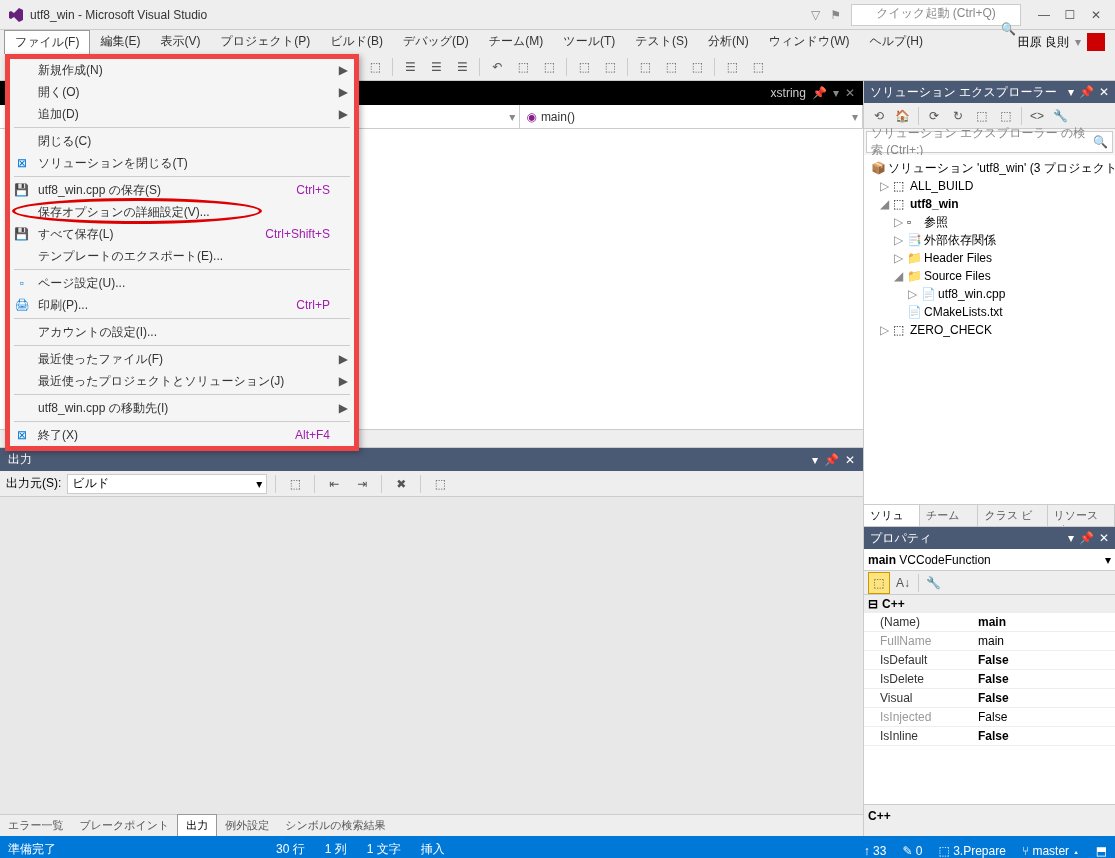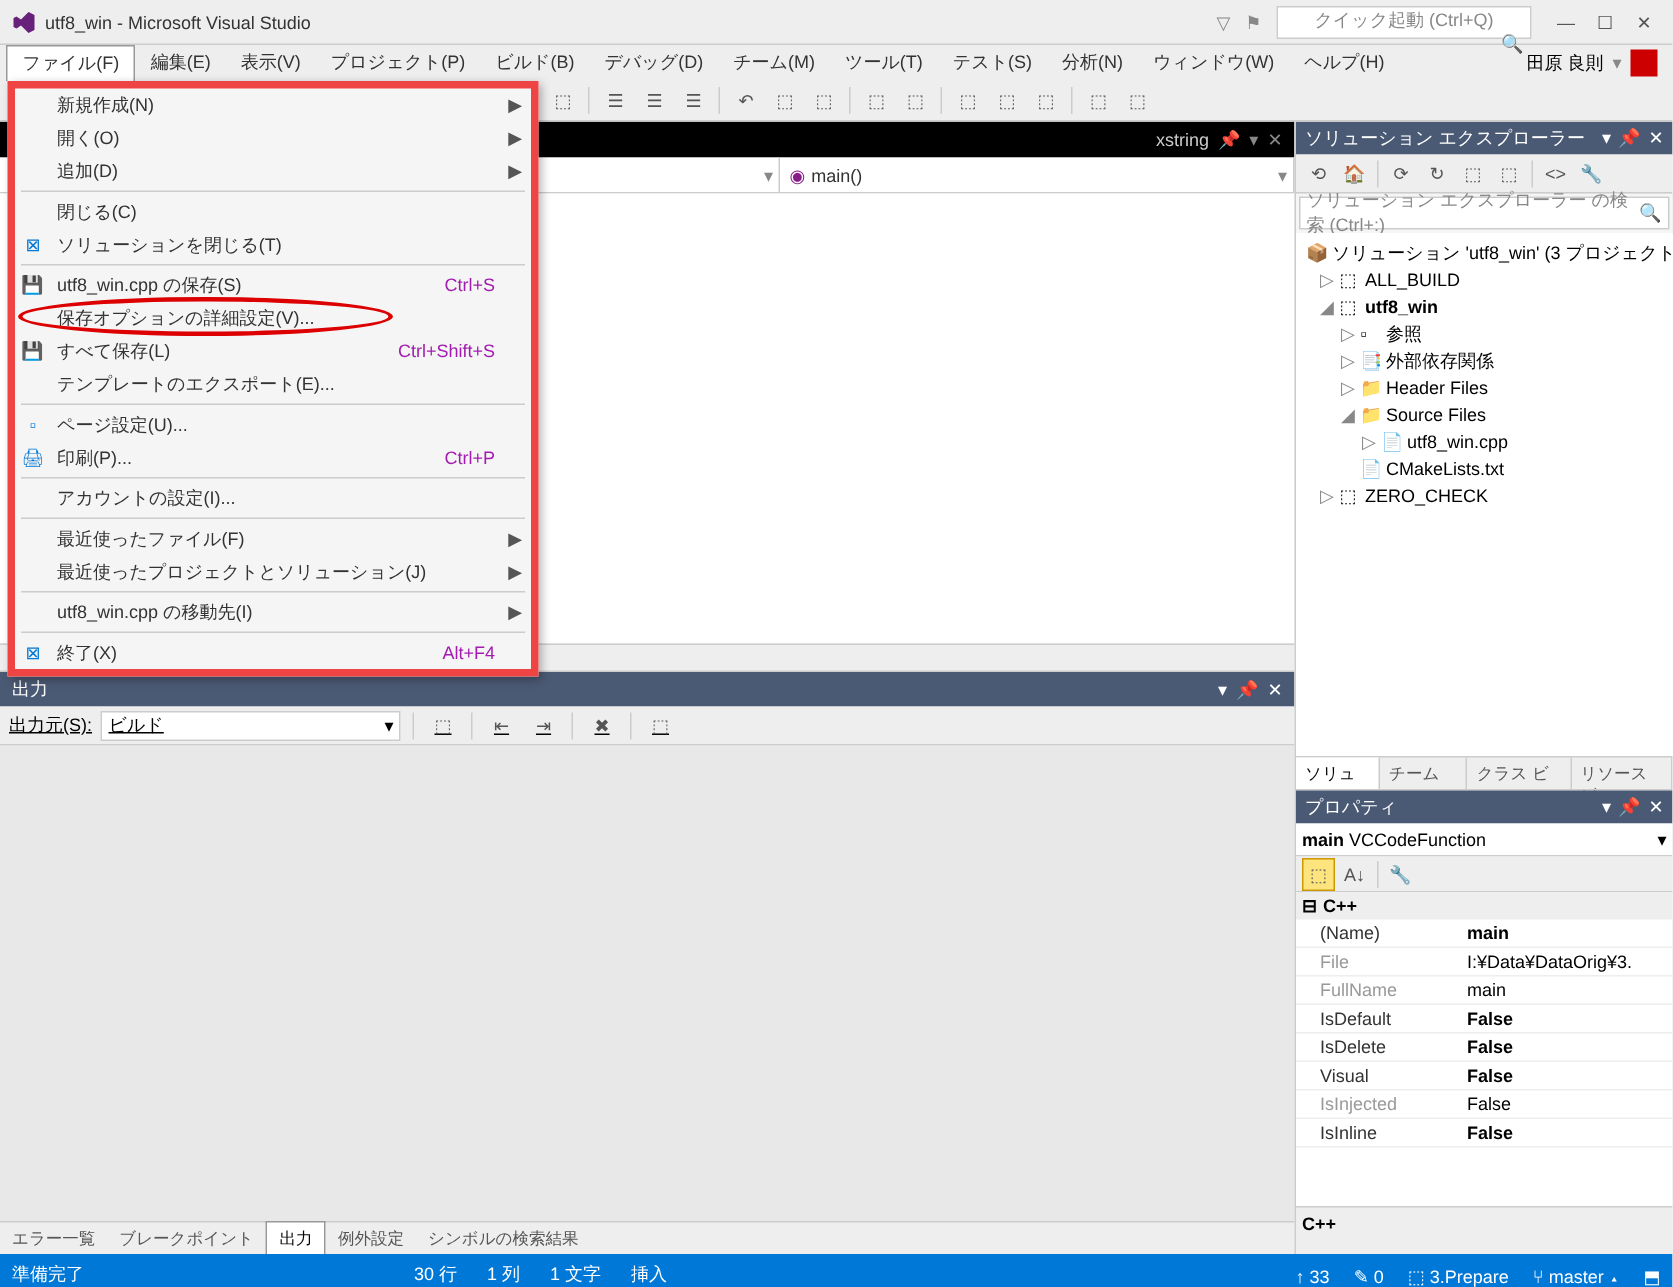--- a/index.html
+++ b/index.html
@@ -36,21 +36,21 @@
 .code-body .inc{color:#a31515;}
 .code-body .str{color:#a31515;}
 .code-body .cm{color:#008000;}
 .code-body .op{color:#008080;}
 .ed-bottom-bar{height:18px;background:#eee;border-top:1px solid #ccc;display:flex;align-items:center;padding:0 6px;gap:6px;font-size:11px;}
 .zoom-box{border:1px solid #ccc;padding:0 12px 0 4px;background:#fff;position:relative;}
 .zoom-box:after{content:"▾";position:absolute;right:2px;}
 .output-panel{flex:1;display:flex;flex-direction:column;border-top:1px solid #ccc;}
 .panel-header{height:23px;background:#4b5a74;color:#fff;display:flex;align-items:center;padding:0 8px;font-size:11px;}
 .panel-header .ph-icons{margin-left:auto;display:flex;gap:6px;font-size:10px;}
-.output-toolbar{height:26px;background:#eee;display:flex;align-items:center;padding:0 6px;gap:6px;border-bottom:1px solid #ccc;text-decoration:underline;}
+.output-toolbar{height:26px;background:#eee;display:flex;align-items:center;padding:0 6px;gap:6px;border-bottom:1px solid #ccc;}
 .out-combo{border:1px solid #ccc;height:20px;width:200px;padding:0 4px;background:#fff;display:flex;align-items:center;position:relative;}
 .out-combo:after{content:"▾";position:absolute;right:4px;}
 .output-body{flex:1;background:#e8e8e8;}
 .output-tabs{height:22px;background:#eee;display:flex;align-items:flex-end;border-top:1px solid #ccc;}
 .out-tab{padding:3px 8px;font-size:11px;color:#555;}
 .out-tab.active{background:#fff;border:1px solid #999;border-bottom:none;color:#000;}
 .sol-header{height:22px;background:#4b5a74;color:#fff;display:flex;align-items:center;padding:0 6px;font-size:11px;}
 .sol-header .ph-icons{margin-left:auto;display:flex;gap:5px;font-size:10px;}
 .sol-toolbar{height:26px;background:#eee;display:flex;align-items:center;padding:0 4px;gap:2px;border-bottom:1px solid #ccc;}
 .sol-search{height:22px;border:1px solid #ccc;background:#fff;margin:2px;padding:0 4px;color:#888;display:flex;align-items:center;}
@@ -353,24 +353,20 @@
       <div class="prop-grid" id="prop-grid">
         <div class="prop-cat">
             <span>⊟</span>
             <span>C++</span>
           </div>
       <div class="prop-row">
             <div class="prop-name">(Name)</div>
             <div class="prop-val bold">main</div>
           </div>
           <div class="prop-row">
-            <div class="prop-name gray">File</div>
-            <div class="prop-val">I:¥Data¥DataOrig¥3.</div>
-          </div>
-          <div class="prop-row">
             <div class="prop-name gray">FullName</div>
             <div class="prop-val">main</div>
           </div>
           <div class="prop-row">
             <div class="prop-name">IsDefault</div>
             <div class="prop-val bold">False</div>
           </div>
           <div class="prop-row">
             <div class="prop-name">IsDelete</div>
             <div class="prop-val bold">False</div>

